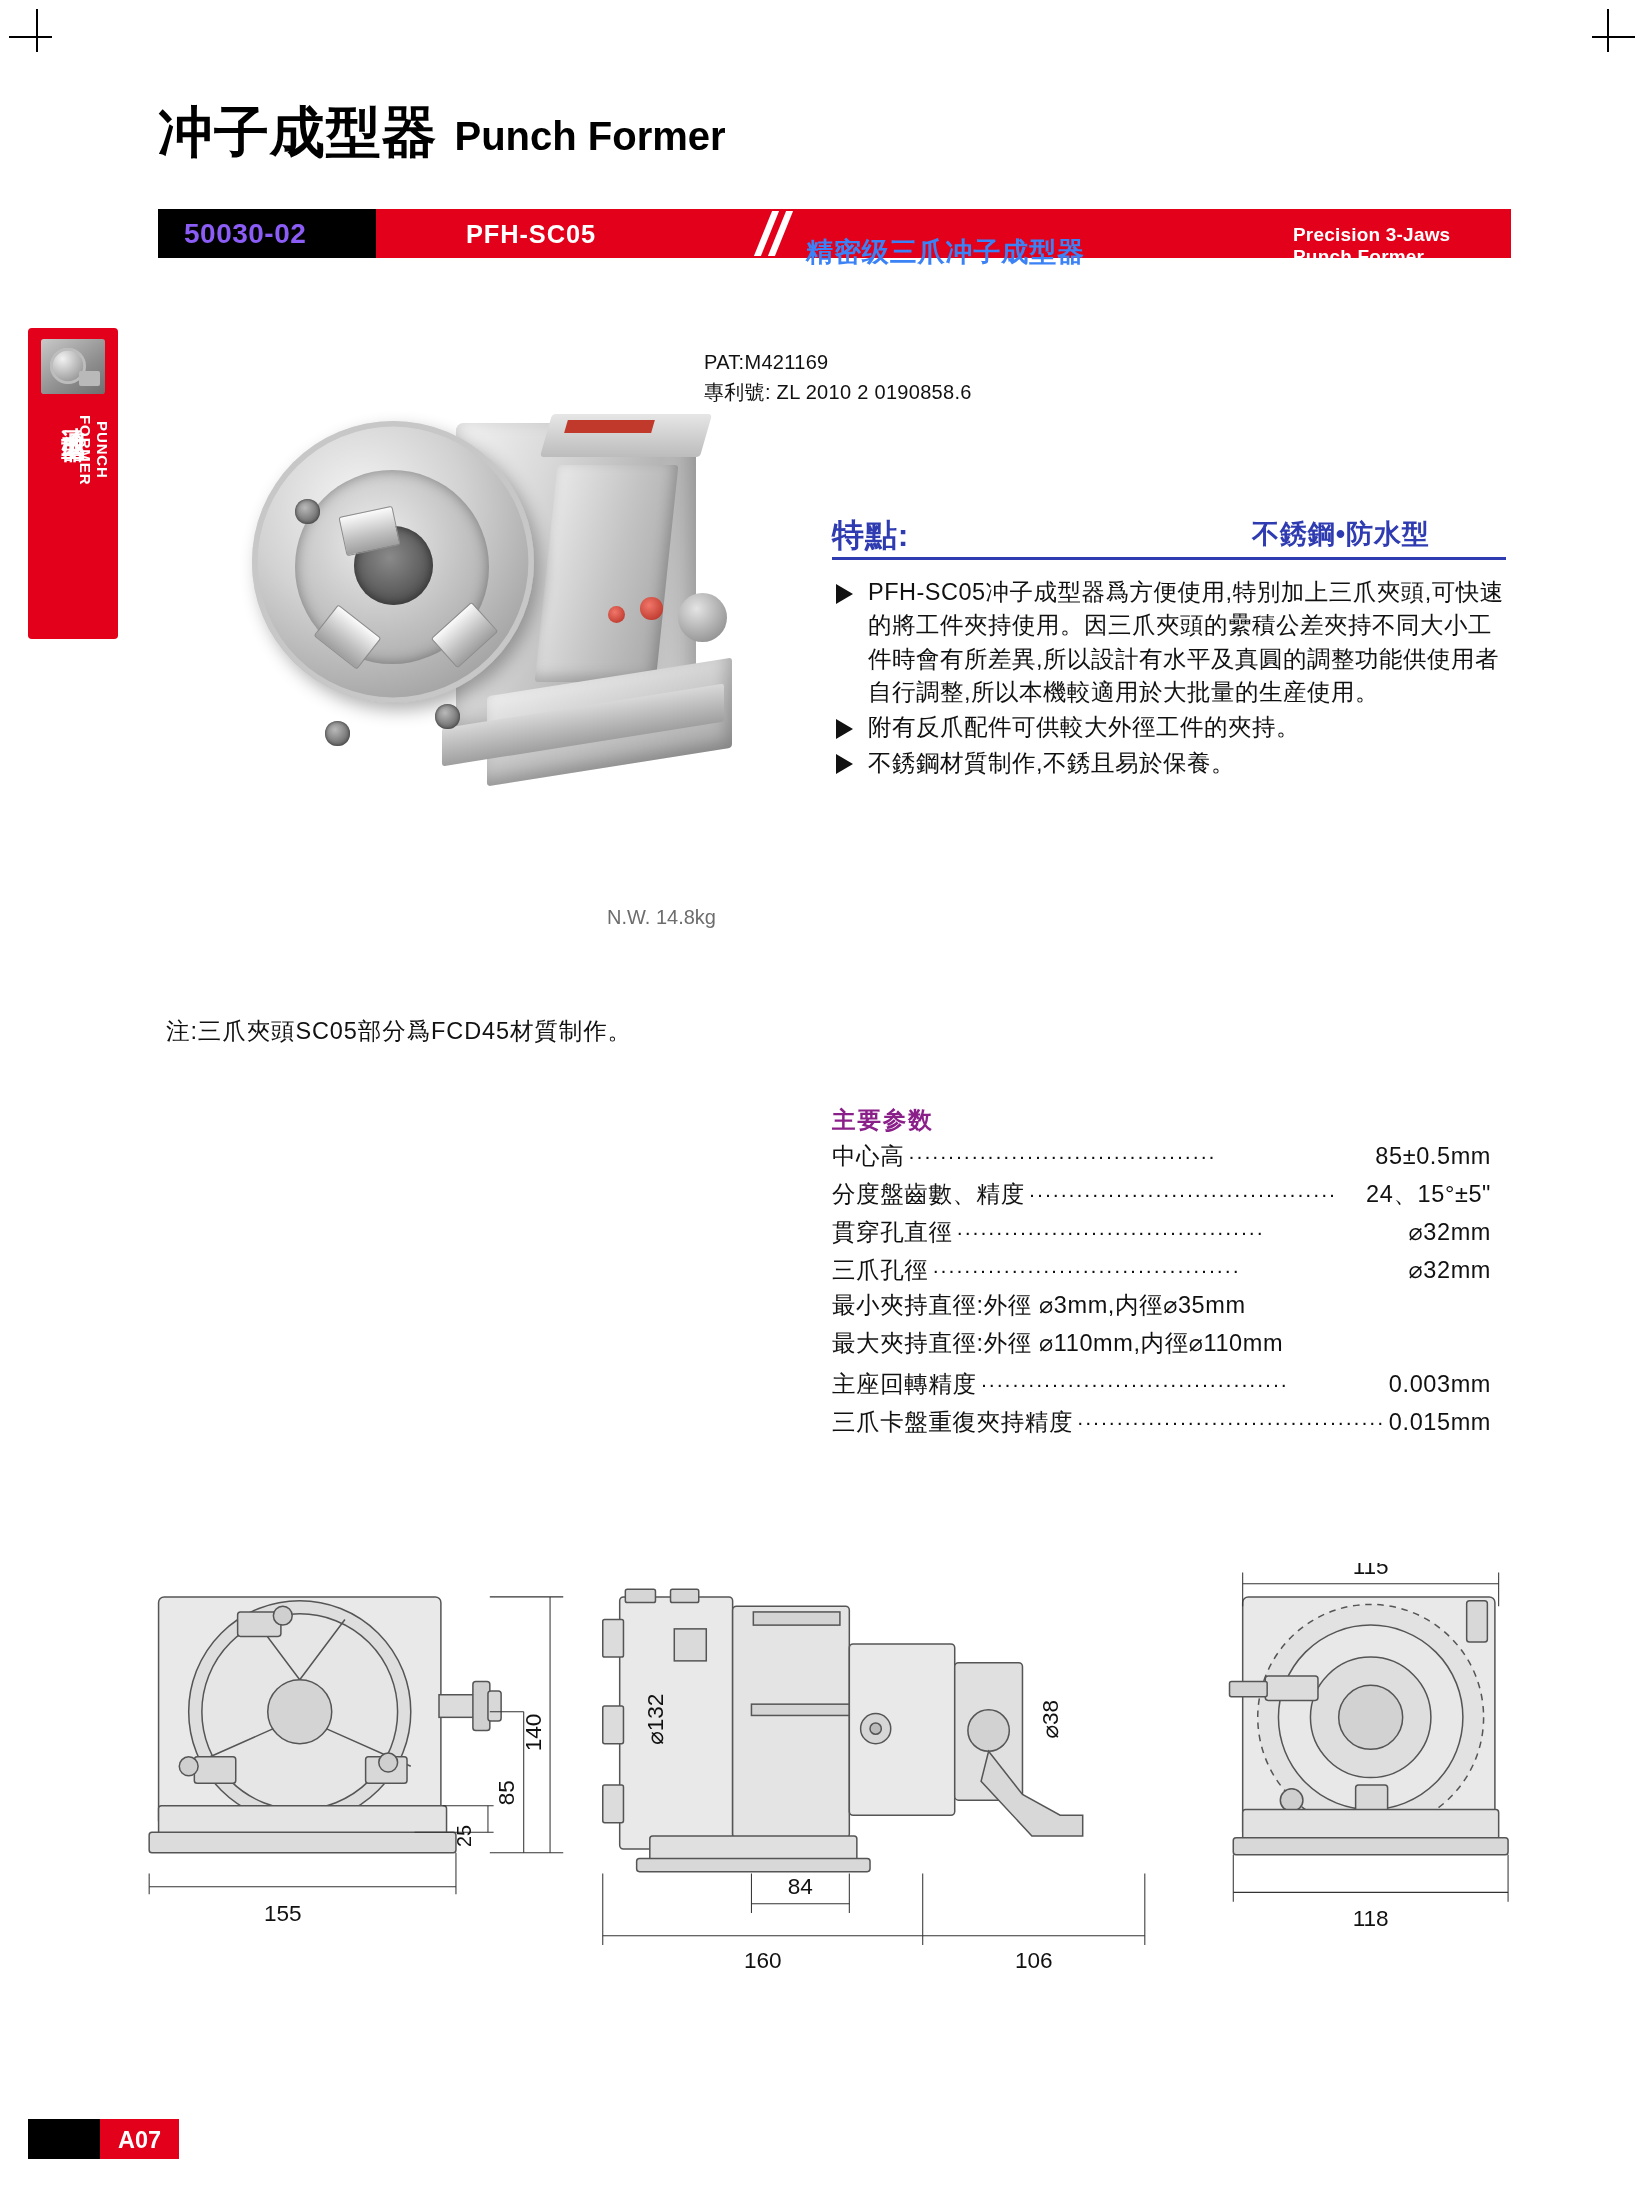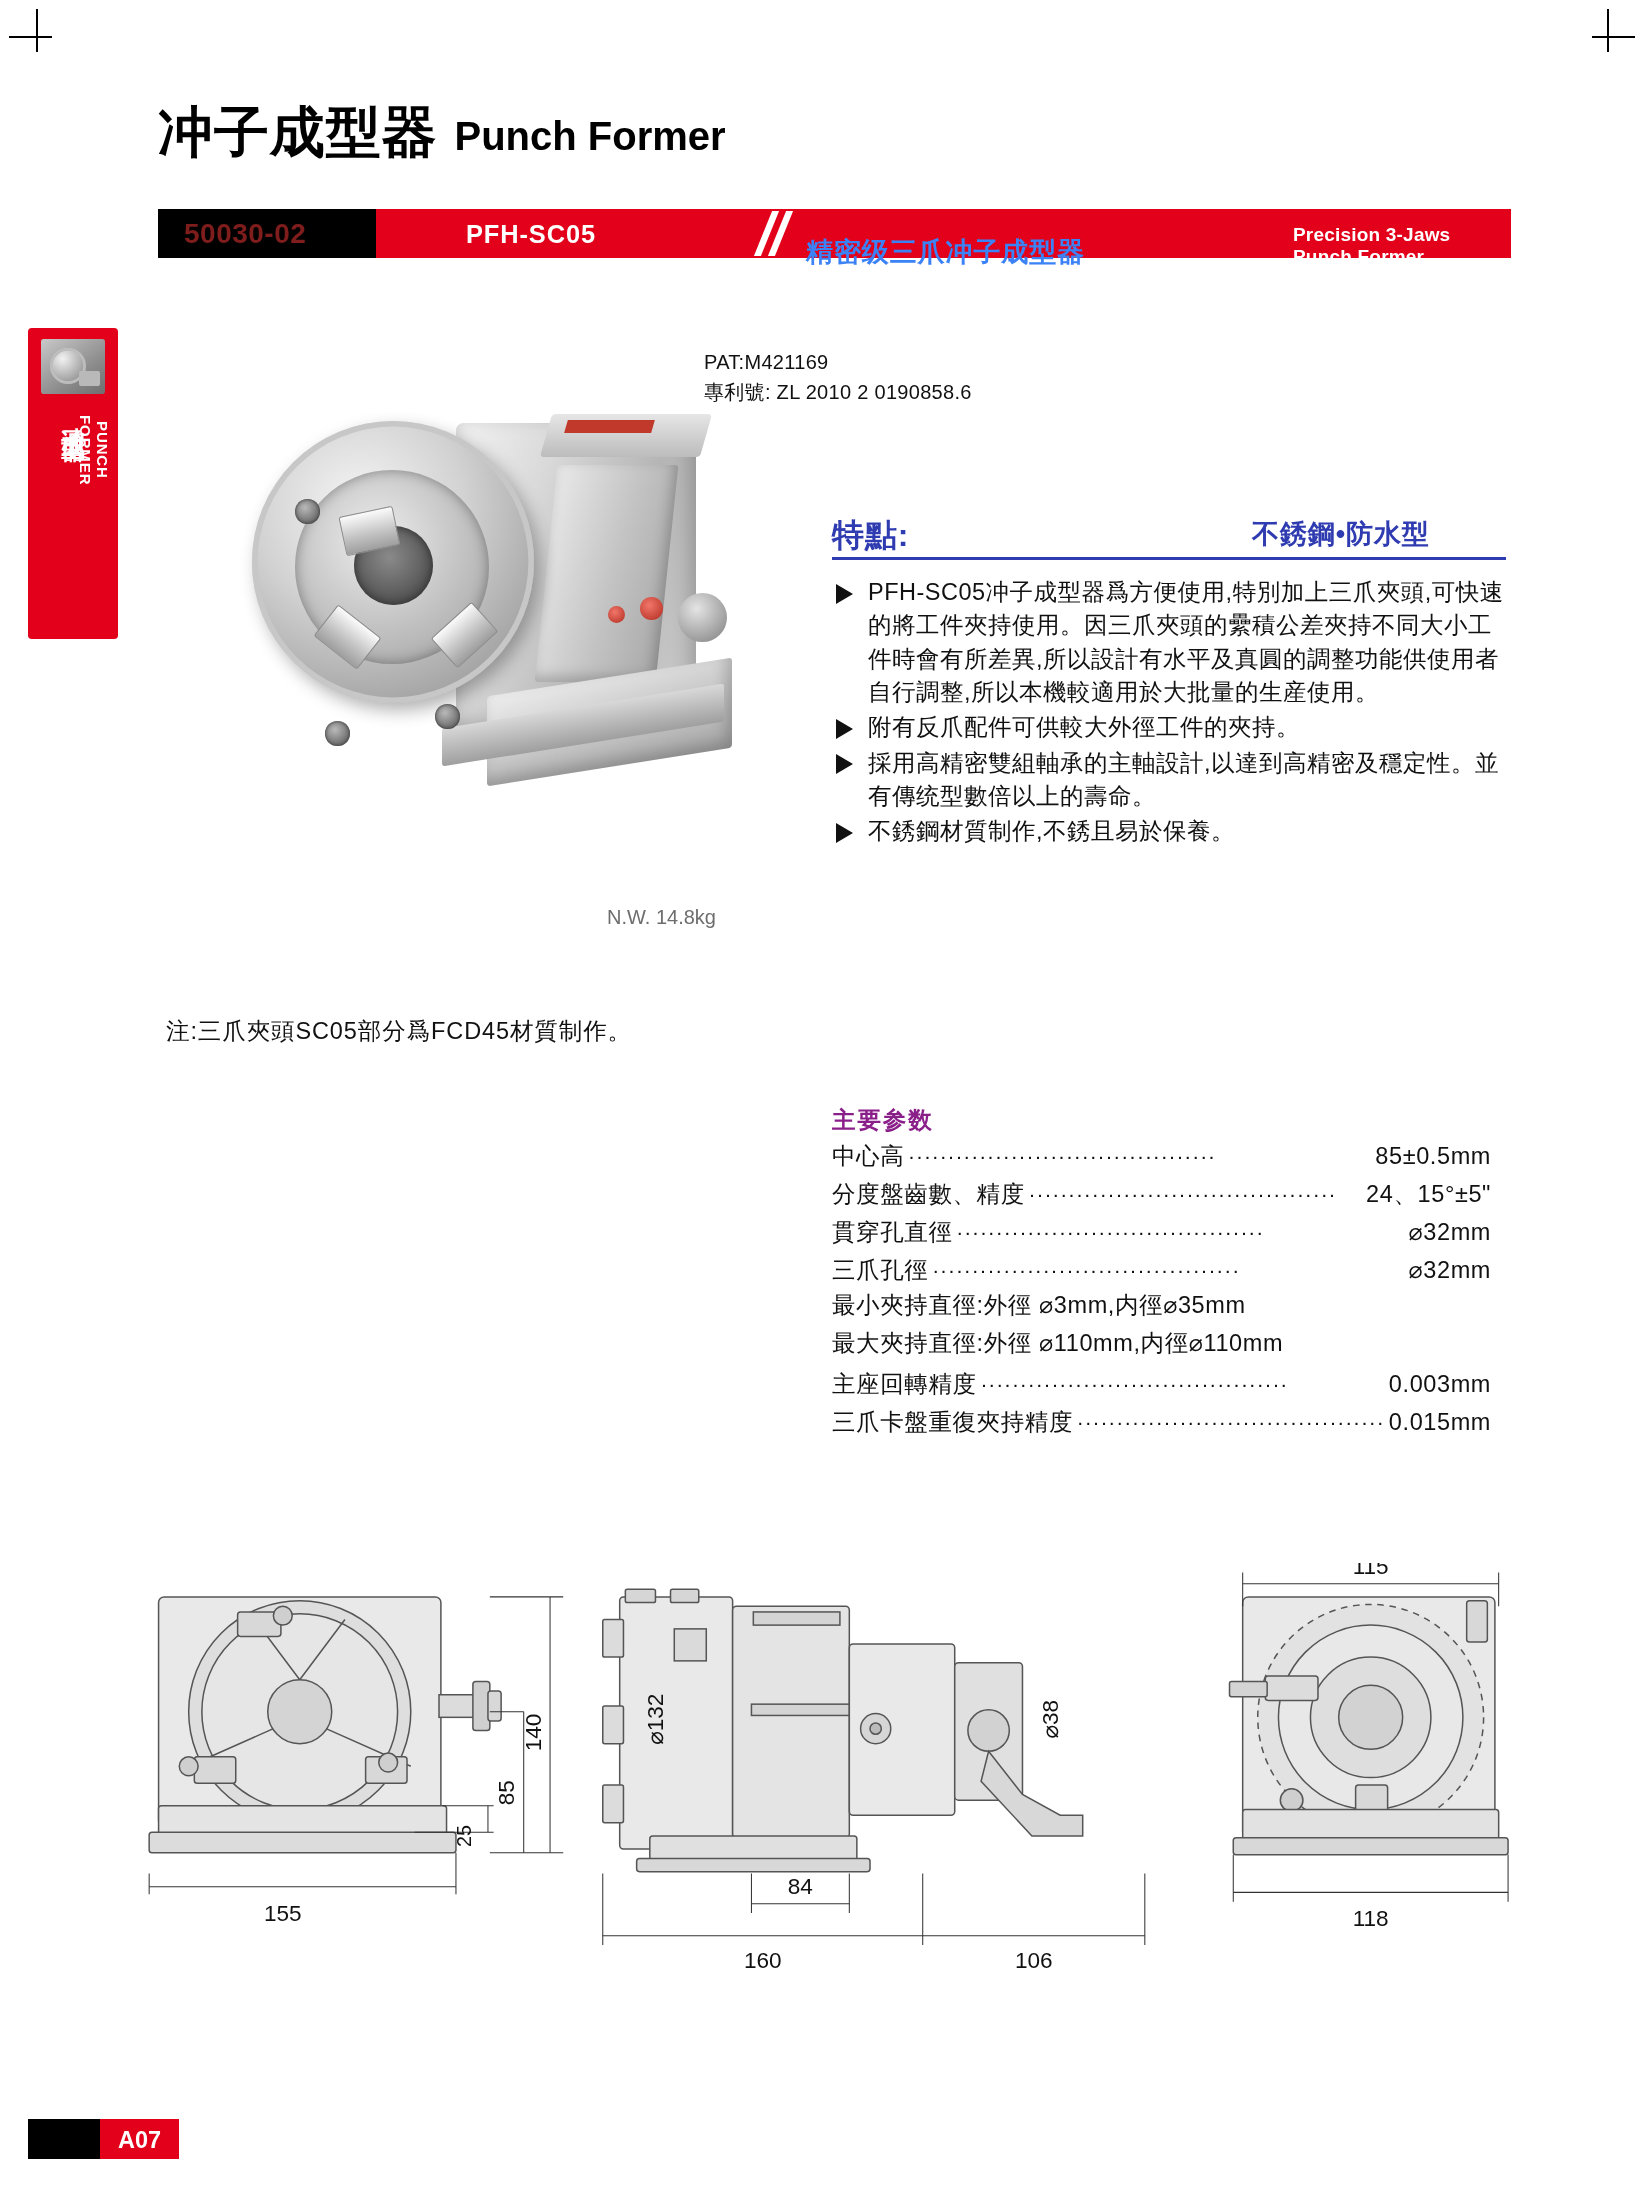--- a/index.html
+++ b/index.html
@@ -72,21 +72,21 @@
   }
   .banner .red {
     position: absolute;
     left: 218px; top: 0;
     width: 1135px; height: 49px;
     background: #e2001a;
   }
   .banner .code {
     position: absolute;
     left: 26px; top: 9.4px;
-    color: #7f1d1d;
+    color: #8b5cf6;
     font-size: 28px;
     font-weight: bold;
     letter-spacing: 0.5px;
     z-index: 3;
   }
   .banner .model {
     position: absolute;
     left: 282px; top: 11.3px;
     color: #fff;
     font-size: 25.4px;
@@ -520,24 +520,20 @@
 <div class="feat-tag">不銹鋼•防水型</div>
 <div class="feat-rule"></div>
 <div class="feat-list">
   <div class="feat-item">
     <span class="mk"></span>
     <span>PFH-SC05冲子成型器爲方便使用,特別加上三爪夾頭,可快速的將工件夾持使用。因三爪夾頭的纍積公差夾持不同大小工件時會有所差異,所以設計有水平及真圓的調整功能供使用者自行調整,所以本機較適用於大批量的生産使用。</span>
   </div>
   <div class="feat-item">
     <span class="mk"></span>
     <span>附有反爪配件可供較大外徑工件的夾持。</span>
-  </div>
-  <div class="feat-item">
-    <span class="mk"></span>
-    <span>採用高精密雙組軸承的主軸設計,以達到高精密及穩定性。並有傳统型數倍以上的壽命。</span>
   </div>
   <div class="feat-item">
     <span class="mk"></span>
     <span>不銹鋼材質制作,不銹且易於保養。</span>
   </div>
 </div>
 
 <div class="spec-head">主要参数</div>
 <div class="spec-list">
   <div class="spec-row">

